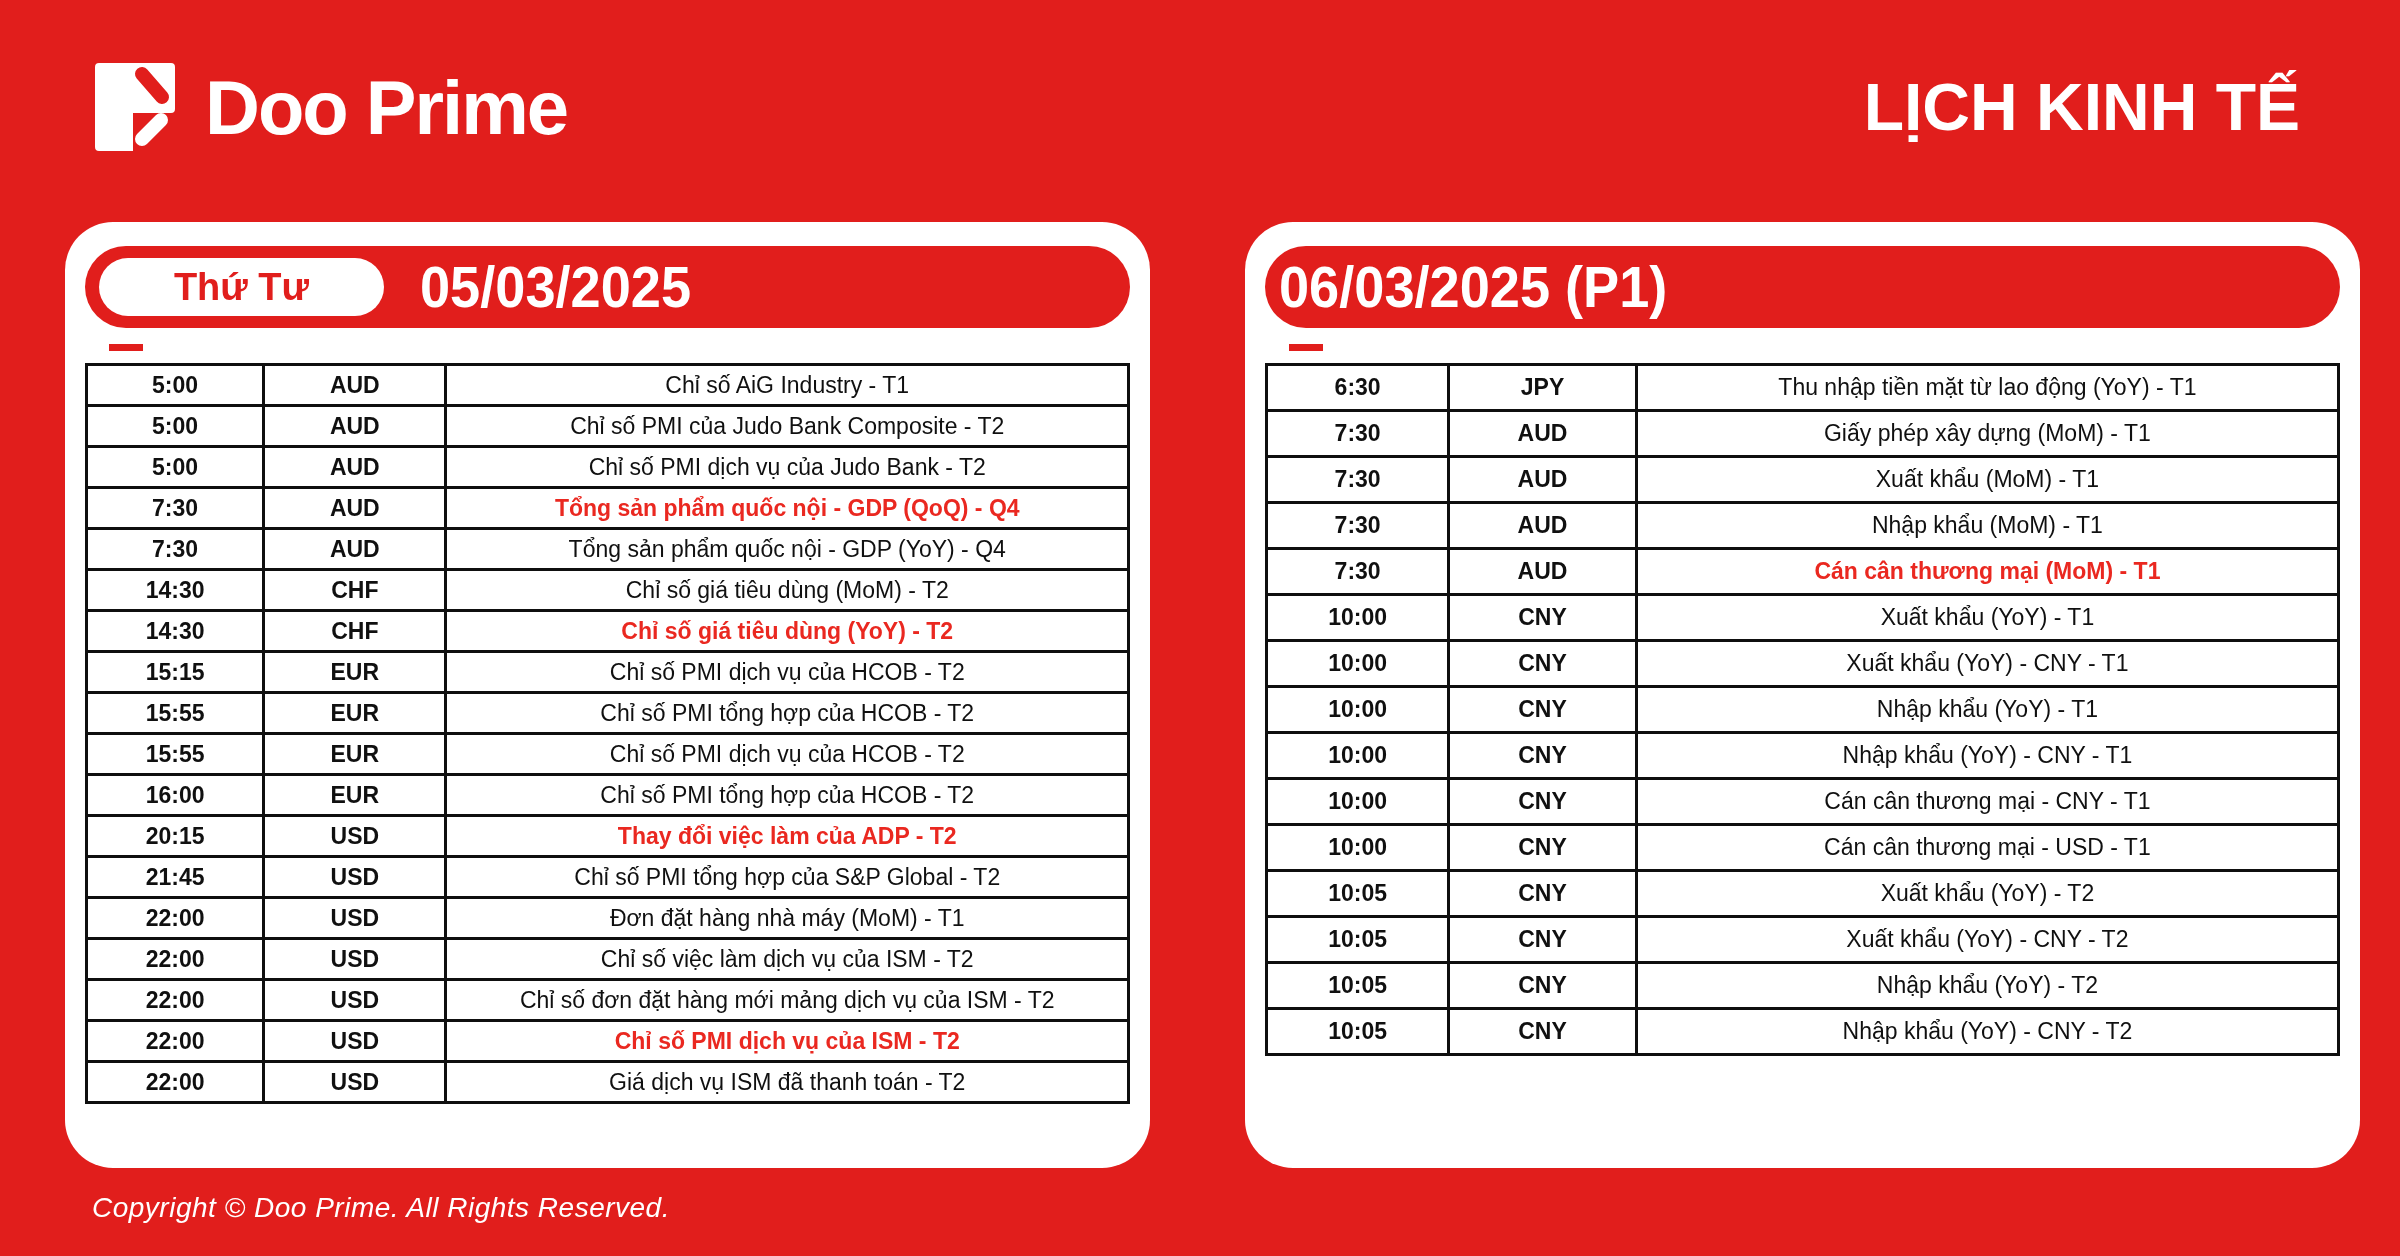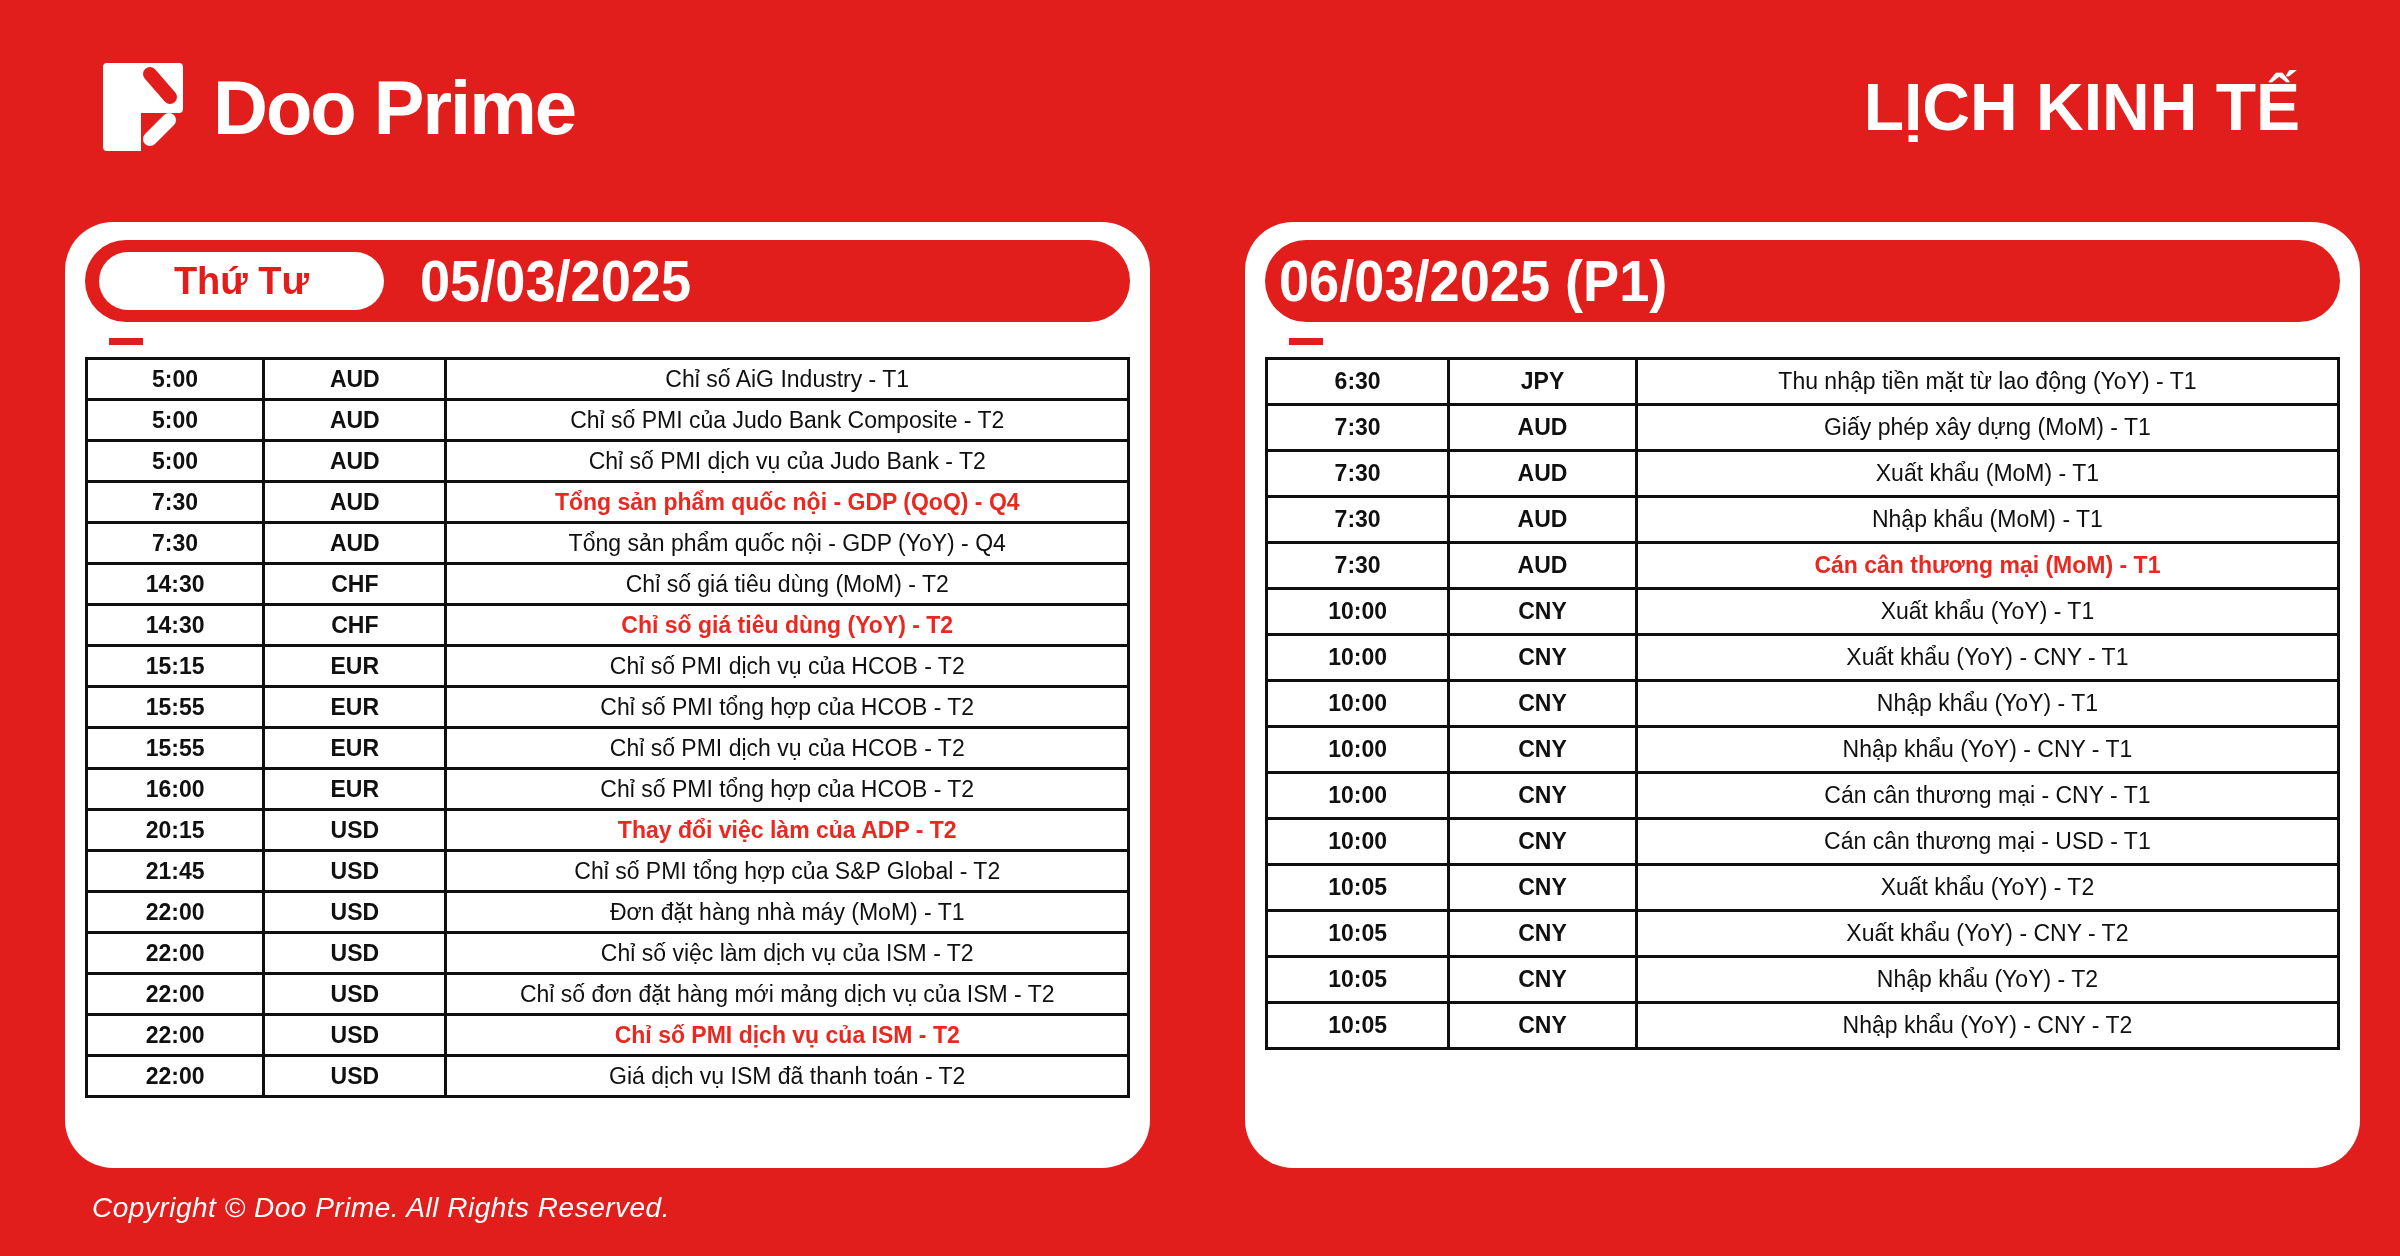--- a/index.html
+++ b/index.html
@@ -6,31 +6,31 @@
   html,body { width:2400px; height:1256px; }
   body {
     font-family:"Liberation Sans", sans-serif;
     background:#E11E1C;
     overflow:hidden;
   }
   .page { position:relative; width:2400px; height:1256px; background:#E11E1C; }
 
   
   .topbar {
-    position:absolute; top:48px; left:103px; right:100px; height:118px;
+    position:absolute; top:48px; left:95px; right:100px; height:118px;
     display:flex; justify-content:space-between; align-items:center;
   }
   .logo { display:flex; align-items:center; gap:30px; }
   .logo-mark svg { width:80px; height:88px; display:block; }
   .logo-text { color:#ffffff; font-size:76px; font-weight:800; letter-spacing:-2px; }
   .page-title { color:#ffffff; font-size:66px; font-weight:800; letter-spacing:0; white-space:nowrap; }
 
   
   .panels { position:absolute; top:222px; left:65px; display:flex; gap:95px; }
-  .panel { background:#ffffff; border-radius:48px; height:946px; padding:18px 20px; }
+  .panel { background:#ffffff; border-radius:48px; height:946px; padding:24px 20px; }
   .panel.left  { width:1085px; }
   .panel.right { width:1115px; }
 
   .panel-header {
     background:#E11E1C; border-radius:42px; height:82px;
     display:flex; align-items:center; gap:36px; padding:0 14px;
   }
   .day-pill {
     background:#ffffff; border-radius:999px; height:58px; min-width:285px;
     display:flex; align-items:center; justify-content:center;

